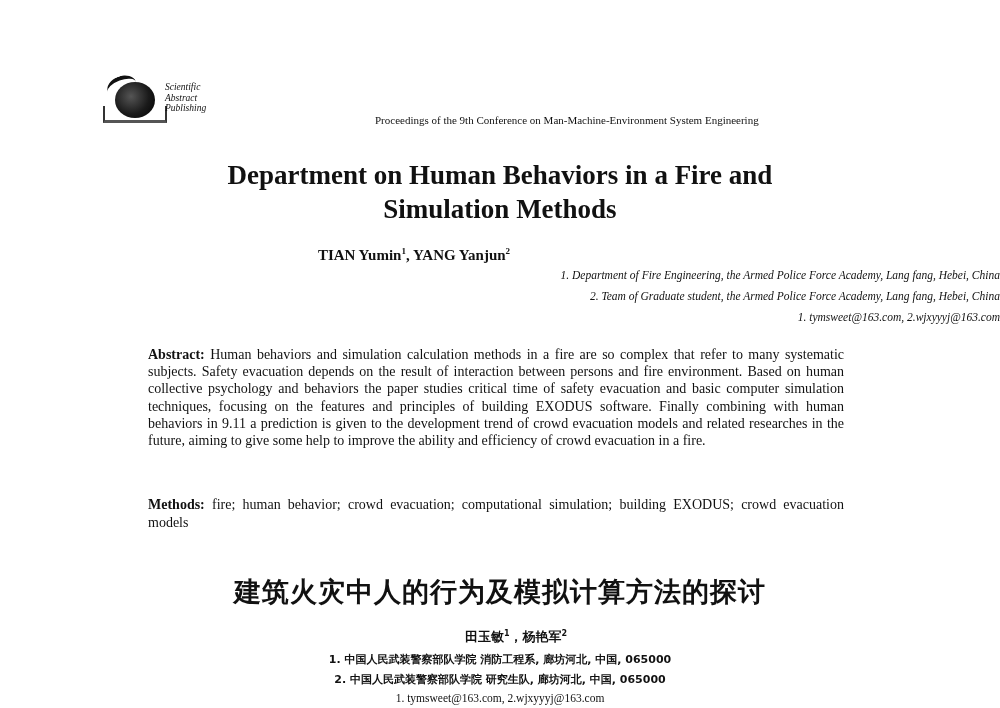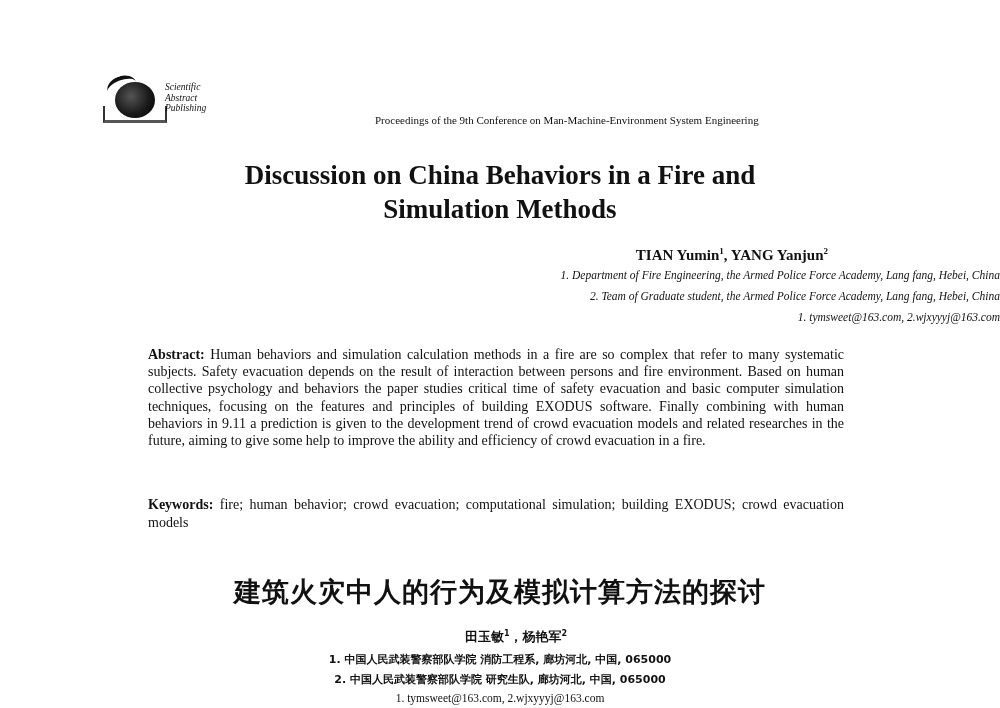--- a/index.html
+++ b/index.html
@@ -4,21 +4,21 @@
 <style>
   html, body { margin:0; padding:0; background:#ffffff; }
   body { width:1000px; height:708px; position:relative; overflow:hidden; color:#111; font-family:"Liberation Serif", "DejaVu Serif", serif; }
   .logo { position:absolute; left:103px; top:78px; width:130px; height:48px; }
   .globe { position:absolute; left:12px; top:4px; width:40px; height:36px; border-radius:50%; background:radial-gradient(circle at 40% 40%, #555 0%, #1a1a1a 55%, #000 100%); }
   .globe:after { content:""; position:absolute; left:-8px; top:-6px; width:30px; height:18px; border-top:4px solid #111; border-radius:50% 50% 0 0; transform:rotate(-20deg); }
   .book { position:absolute; left:0px; top:28px; width:60px; height:14px; border-left:2px solid #333; border-right:2px solid #333; border-bottom:3px solid #555; }
   .logo-text { position:absolute; left:62px; top:4px; font-style:italic; font-size:9.5px; line-height:10.5px; font-family:"Liberation Serif", serif; color:#111; }
   .proceedings { position:absolute; left:375px; top:114px; font-size:11px; white-space:nowrap; }
   .title { position:absolute; left:0; width:1000px; top:158px; text-align:center; font-weight:bold; font-size:27px; line-height:34px; }
-  .authors { position:absolute; left:0; width:828px; top:246px; text-align:right; font-weight:bold; font-size:15px; }
+  .authors { position:absolute; left:0; width:828px; top:246px; text-align:center; font-weight:bold; font-size:15px; }
   .authors sup { font-size:9px; }
   .aff { position:absolute; left:0; width:1000px; text-align:right; font-style:italic; font-size:11.5px; }
   .abstract { position:absolute; left:148px; width:696px; top:346px; font-size:14px; line-height:17.2px; text-align:justify; }
   .keywords { position:absolute; left:148px; width:696px; top:496px; font-size:14px; line-height:18px; text-align:justify; }
   .lbl { font-weight:bold; }
   .cn-title { position:absolute; left:0; width:1000px; top:574px; text-align:center; font-weight:bold; font-size:27px; font-family:Liberation Serif, serif; letter-spacing:1px; }
   .cn-authors { position:absolute; left:16px; width:1000px; top:628px; text-align:center; font-weight:bold; font-size:13px; font-family:"DejaVu Sans", sans-serif; }
   .cn-authors sup { font-size:8px; }
   .cn-aff { position:absolute; left:0; width:1000px; text-align:center; font-size:11px; font-family:"DejaVu Sans", sans-serif;font-weight:bold; }
   .cn-email { position:absolute; left:0; width:1000px; top:692px; text-align:center; font-size:11.5px; }
@@ -32,38 +32,38 @@
   <div class="logo-text">
     <div>Scientific</div>
     <div>Abstract</div>
     <div>Publishing</div>
   </div>
 </div>
 
 <div class="proceedings">Proceedings of the 9th Conference on Man-Machine-Environment System Engineering</div>
 
 <div class="title">
-  <div>Discussion on China Behaviors in a Fire and</div>
+  <div>Department on Human Behaviors in a Fire and</div>
   <div>Simulation Methods</div>
 </div>
 
 <div class="authors">
   <span>TIAN Yumin</span><sup>1</sup><span>, </span><span>YANG Yanjun</span><sup>2</sup>
 </div>
 
 <div class="aff" style="top:269px">1. Department of Fire Engineering, the Armed Police Force Academy, Lang fang, Hebei, China</div>
 <div class="aff" style="top:290px">2. Team of Graduate student, the Armed Police Force Academy, Lang fang, Hebei, China</div>
 <div class="aff" style="top:311px">1. tymsweet@163.com, 2.wjxyyyj@163.com</div>
 
 <div class="abstract">
   <span class="lbl">Abstract:</span><span> Human behaviors and simulation calculation methods in a fire are so complex that refer to many systematic subjects. Safety evacuation depends on the result of interaction between persons and fire environment. Based on human collective psychology and behaviors the paper studies critical time of safety evacuation and basic computer simulation techniques, focusing on the features and principles of building EXODUS software. Finally combining with human behaviors in 9.11 a prediction is given to the development trend of crowd evacuation models and related researches in the future, aiming to give some help to improve the ability and efficiency of crowd evacuation in a fire.</span>
 </div>
 
 <div class="keywords">
-  <span class="lbl">Keywords:</span><span> fire; human behavior; crowd evacuation; computational simulation; building EXODUS; crowd evacuation models</span>
+  <span class="lbl">Methods:</span><span> fire; human behavior; crowd evacuation; computational simulation; building EXODUS; crowd evacuation models</span>
 </div>
 
 <div class="cn-title">建筑火灾中人的行为及模拟计算方法的探讨</div>
 
 <div class="cn-authors">
   <span>田玉敏</span><sup>1</sup><span>，</span><span>杨艳军</span><sup>2</sup>
 </div>
 
 <div class="cn-aff" style="top:652px">1.  中国人民武装警察部队学院  消防工程系, 廊坊河北, 中国, 065000</div>
 <div class="cn-aff" style="top:672px">2.  中国人民武装警察部队学院  研究生队, 廊坊河北, 中国, 065000</div>

